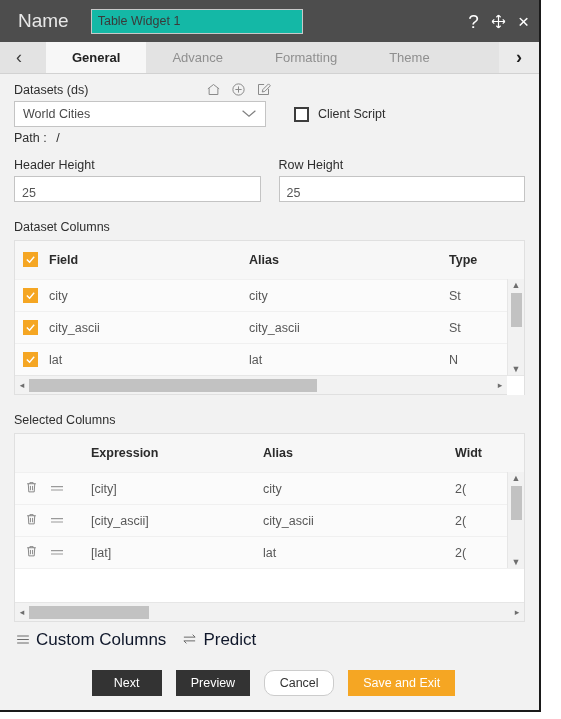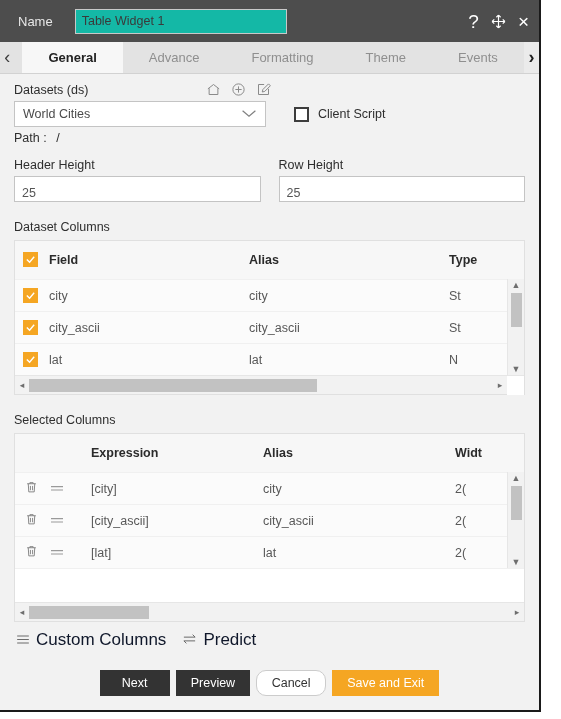--- a/index.html
+++ b/index.html
@@ -17,21 +17,21 @@
     border-bottom: 2px solid #1a1a1a;
     display: flex; flex-direction: column;
   }
 
   
   .titlebar {
     height: 42px; background: #4d4d4d;
     display: flex; align-items: center;
     padding: 0 10px 0 18px; flex: none;
   }
-  .title-label { color: #e8e8e8; font-size: 13px; }
+  .title-label { color: #e8e8e8; font-size: 19px; }
   .name-input {
     margin-left: 22px; width: 212px; height: 25px;
     background: #14b8a6; border: 1px solid #c8c8c8;
     font-size: 12.5px; color: #3a3a3a;
     padding: 0 6px; line-height: 23px;
   }
   .tb-icons { margin-left: auto; display: flex; align-items: center; gap: 11px; }
   .tb-icon { color: #ffffff; cursor: pointer; display: flex; align-items: center; justify-content: center; }
   .tb-icon.q { font-size: 19px; line-height: 1; }
   .tb-icon.x { font-size: 19px; line-height: 1; font-weight: 300; }
@@ -130,20 +130,21 @@
   .corner { width: 17px; height: 19px; background: #ffffff; }
 
   
   .linkrow { display: flex; align-items: center; gap: 16px; margin: 8px 0 0 2px; }
   .link { display: flex; align-items: center; gap: 6px; font-size: 17px; color: #0f172a; cursor: pointer; }
   .buttons { display: flex; justify-content: center; gap: 6px; margin-top: 20px; }
   .btn {
     height: 26px; min-width: 70px; padding: 0 14px; font-size: 12.5px;
     display: inline-flex; align-items: center; justify-content: center; cursor: pointer;
     border: 1px solid transparent;
+    margin-left: 8px;
   }
   .btn.dark { background: #333333; color: #ffffff; }
   .btn.light { background: #ffffff; color: #333333; border-color: #cccccc; border-radius: 10px; }
   .btn.accent { background: #f5a623; color: #ffffff; }
 </style>
 </head>
 <body>
 
 <div class="dialog">
 
@@ -162,21 +163,20 @@
     </div>
   </div>
 
   <div class="tabbar">
     <div class="tab-arrow">‹</div>
     <div class="tabs">
       <div class="tab active">General</div>
       <div class="tab">Advance</div>
       <div class="tab">Formatting</div>
       <div class="tab">Theme</div>
-      <div class="tab">Events</div>
     </div>
     <div class="tab-arrow right">›</div>
   </div>
 
   <div class="body">
 
     <div class="row-ds">
       <span class="lbl">Datasets (ds)</span>
       <span class="ds-icons">
         <span>

